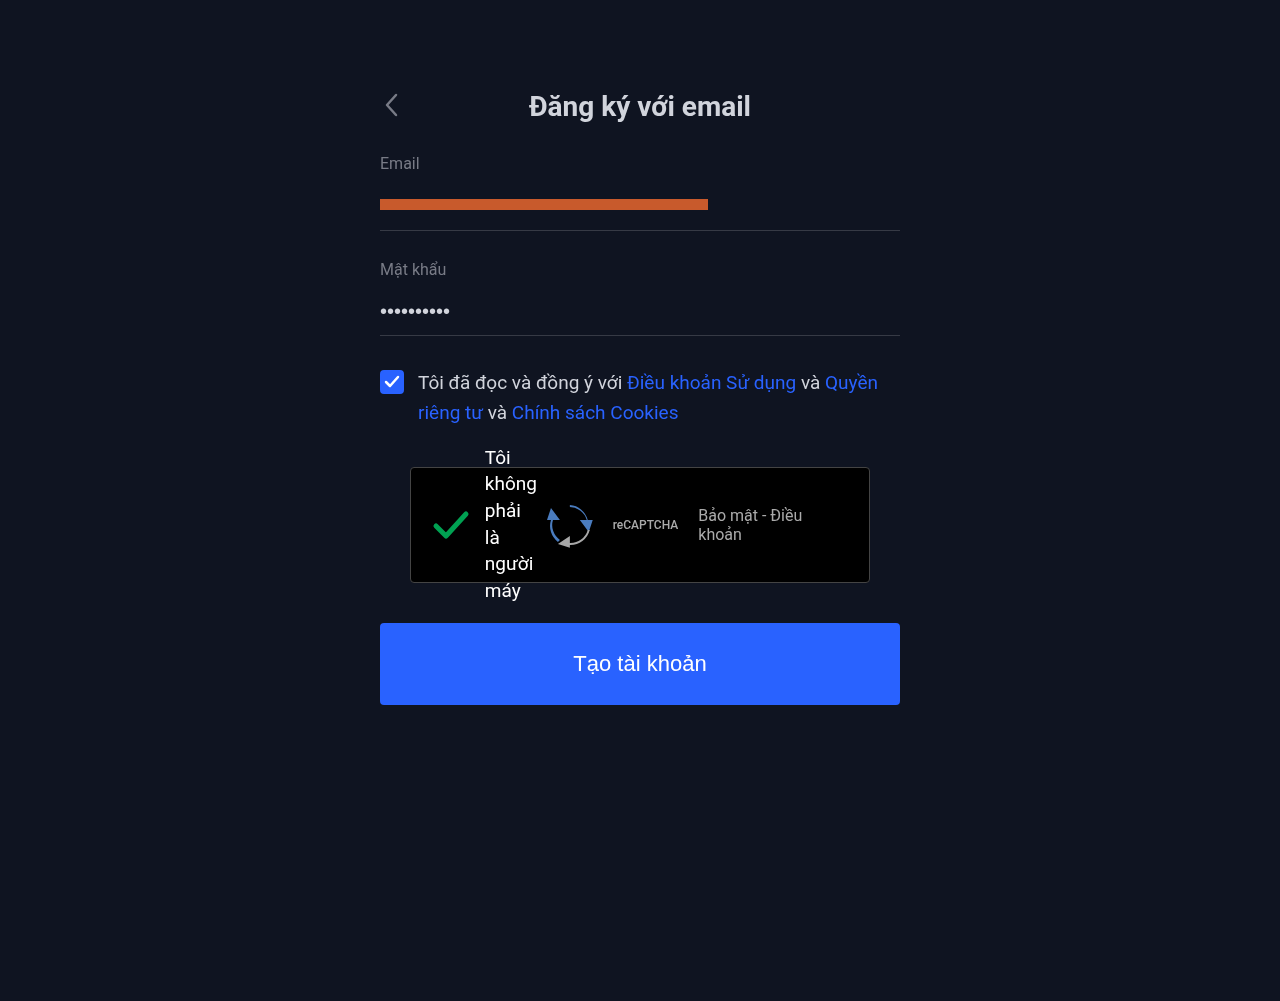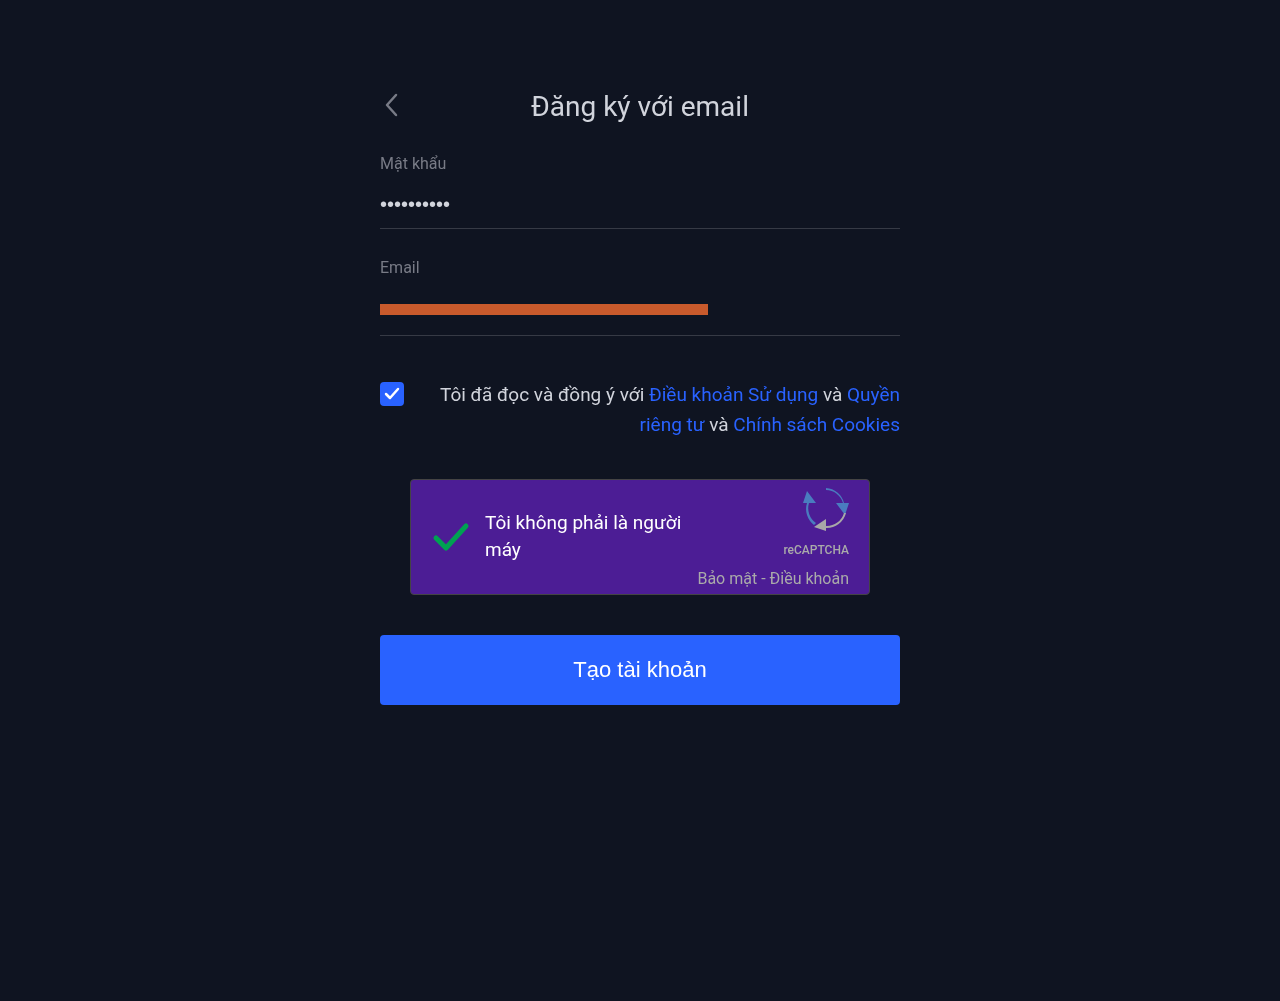--- a/index.html
+++ b/index.html
@@ -33,21 +33,21 @@
     }
     .back-button svg {
       width: 14px;
       height: 24px;
     }
     .title {
       flex: 1;
       text-align: center;
       color: #d1d4dc;
       font-size: 28px;
-      font-weight: 400;
+      font-weight: 700;
     }
     .field-group {
       margin-bottom: 28px;
     }
     .field-label {
       color: #787b86;
       font-size: 16px;
       margin-bottom: 12px;
       line-height: 1.4;
     }
@@ -76,22 +76,21 @@
     .redaction-1 {
       left: 0;
       width: 168px;
     }
     .redaction-2 {
       left: 0;
       width: 328px;
       top: 12px;
     }
     .checkbox-group {
-      margin-top: 44px;
-      text-align: right;
+      margin-top: 32px;
     }
     .checkbox-row {
       display: flex;
       align-items: flex-start;
       gap: 14px;
       margin-bottom: 24px;
     }
     .checkbox {
       width: 24px;
       height: 24px;
@@ -123,21 +122,21 @@
     }
     .recaptcha-container {
       display: flex;
       justify-content: center;
       margin-top: 38px;
       margin-bottom: 40px;
     }
     .recaptcha {
       width: 460px;
       height: 116px;
-      background-color: #4c1d95;
+      background-color: #000000;
       border: 1px solid #444444;
       border-radius: 4px;
       display: flex;
       align-items: center;
       padding: 0 20px;
       position: relative;
     }
     .recaptcha-check {
       width: 40px;
       height: 40px;
@@ -152,40 +151,40 @@
     }
     .recaptcha-text {
       color: #ffffff;
       font-size: 19px;
       line-height: 1.4;
       flex: 1;
       padding-right: 10px;
     }
     .recaptcha-badge {
       display: flex;
-      flex-direction: column;
-      align-items: flex-end;
-      gap: 12px;
+      flex-direction: row;
+      align-items: center;
+      gap: 20px;
     }
     .recaptcha-logo {
       width: 46px;
       height: 46px;
     }
     .recaptcha-label {
       color: #aaaaaa;
       font-size: 12px;
       font-weight: 500;
     }
     .recaptcha-links {
       color: #aaaaaa;
       font-size: 16px;
     }
     .submit-button {
       width: 100%;
-      height: 70px;
+      height: 82px;
       background-color: #2962ff;
       color: #ffffff;
       border: none;
       border-radius: 4px;
       font-size: 22px;
       font-weight: 400;
       cursor: pointer;
     }
   </style>
 </head>
@@ -197,29 +196,29 @@
     <div class="back-button">
       <svg viewBox="0 0 14 24" fill="none">
         <path d="M12 2 L3 12 L12 22" stroke="#787b86" stroke-width="2.5" stroke-linecap="round" stroke-linejoin="round"></path>
       </svg>
     </div>
     <h1 class="title">Đăng ký với email</h1>
   </div>
 
 
   <div class="field-group">
-    <div class="field-label">Mật khẩu</div>
-    <input type="text" class="field-input" readonly="" value="••••••••••" style="">
-  </div>
-
-  <div class="field-group">
     <div class="field-label">Email</div>
     <div class="redacted-field">
       <div class="redaction redaction-2"></div>
     </div>
+  </div>
+
+  <div class="field-group">
+    <div class="field-label">Mật khẩu</div>
+    <input type="text" class="field-input" readonly="" value="••••••••••" style="">
   </div>
 
   <div class="checkbox-group">
     <div class="checkbox-row">
       <div class="checkbox checked">
         <svg viewBox="0 0 16 16" fill="none">
           <path d="M2 8 L6 12 L14 3" stroke="#ffffff" stroke-width="2.5" stroke-linecap="round" stroke-linejoin="round"></path>
         </svg>
       </div>
       <div class="checkbox-label">

